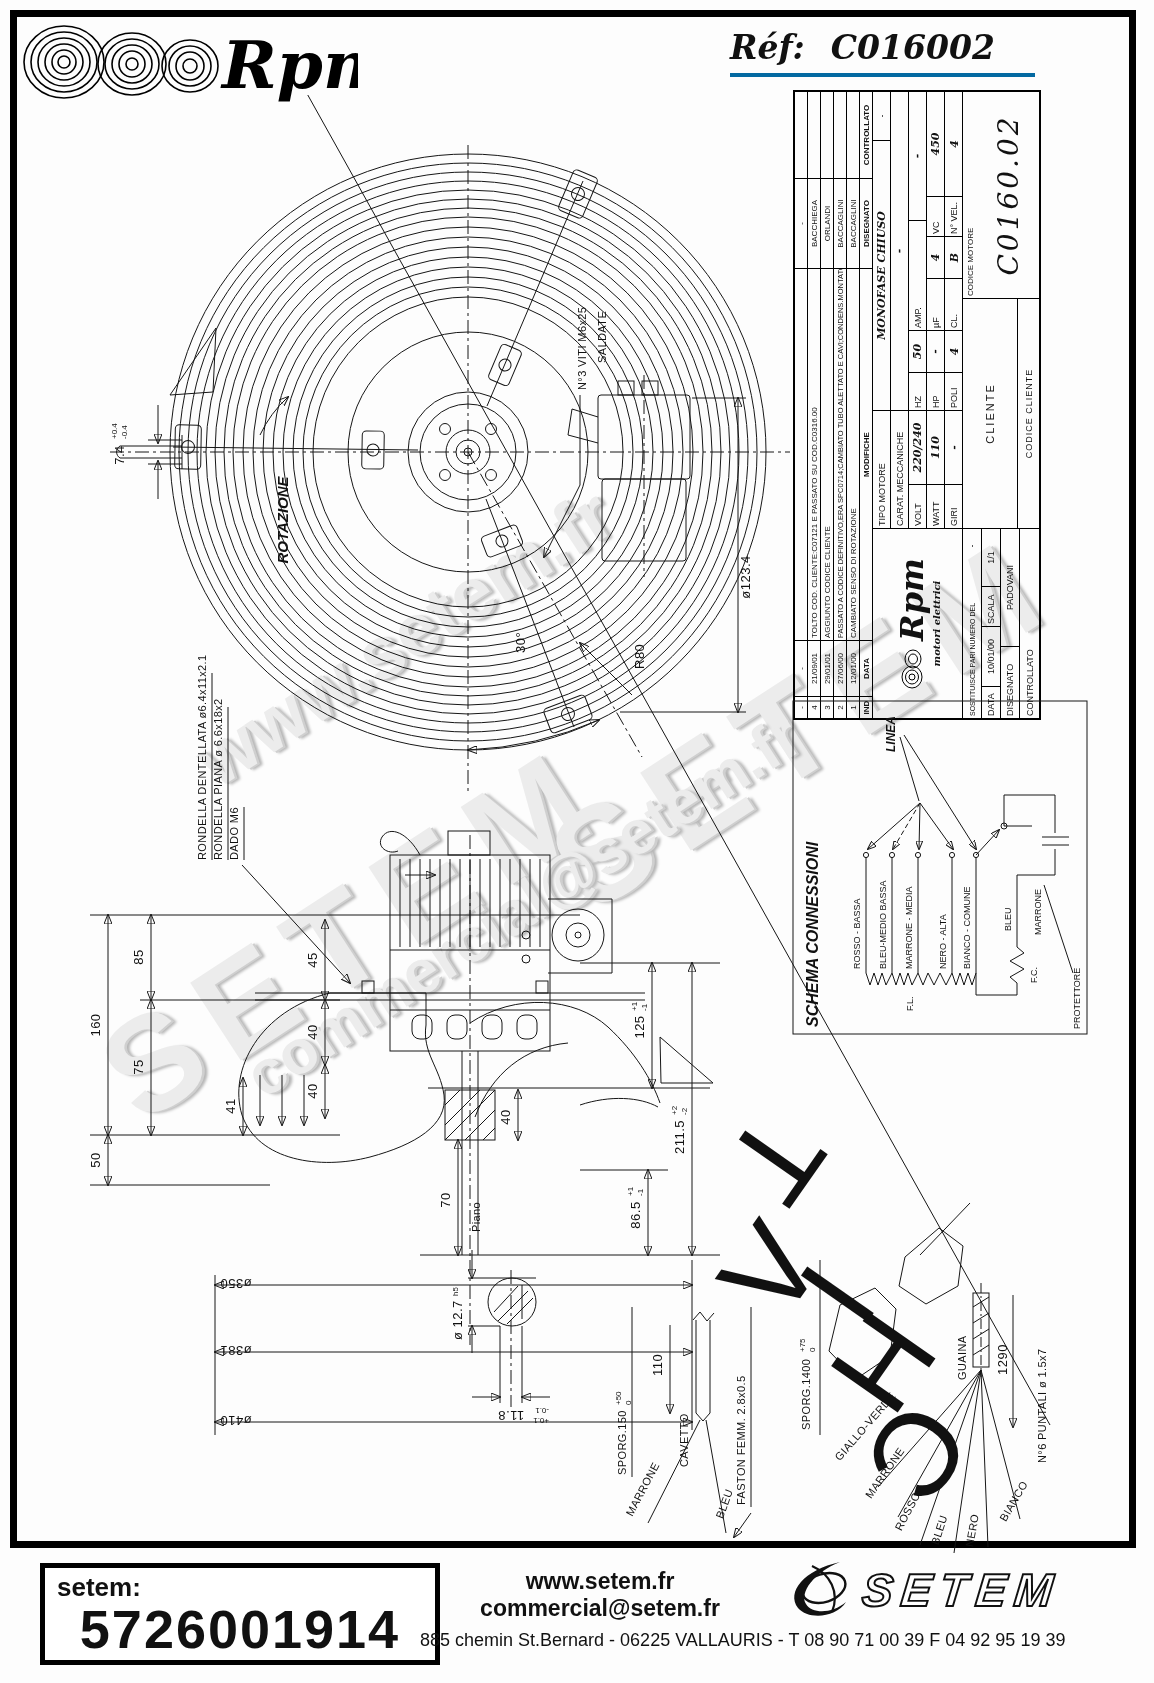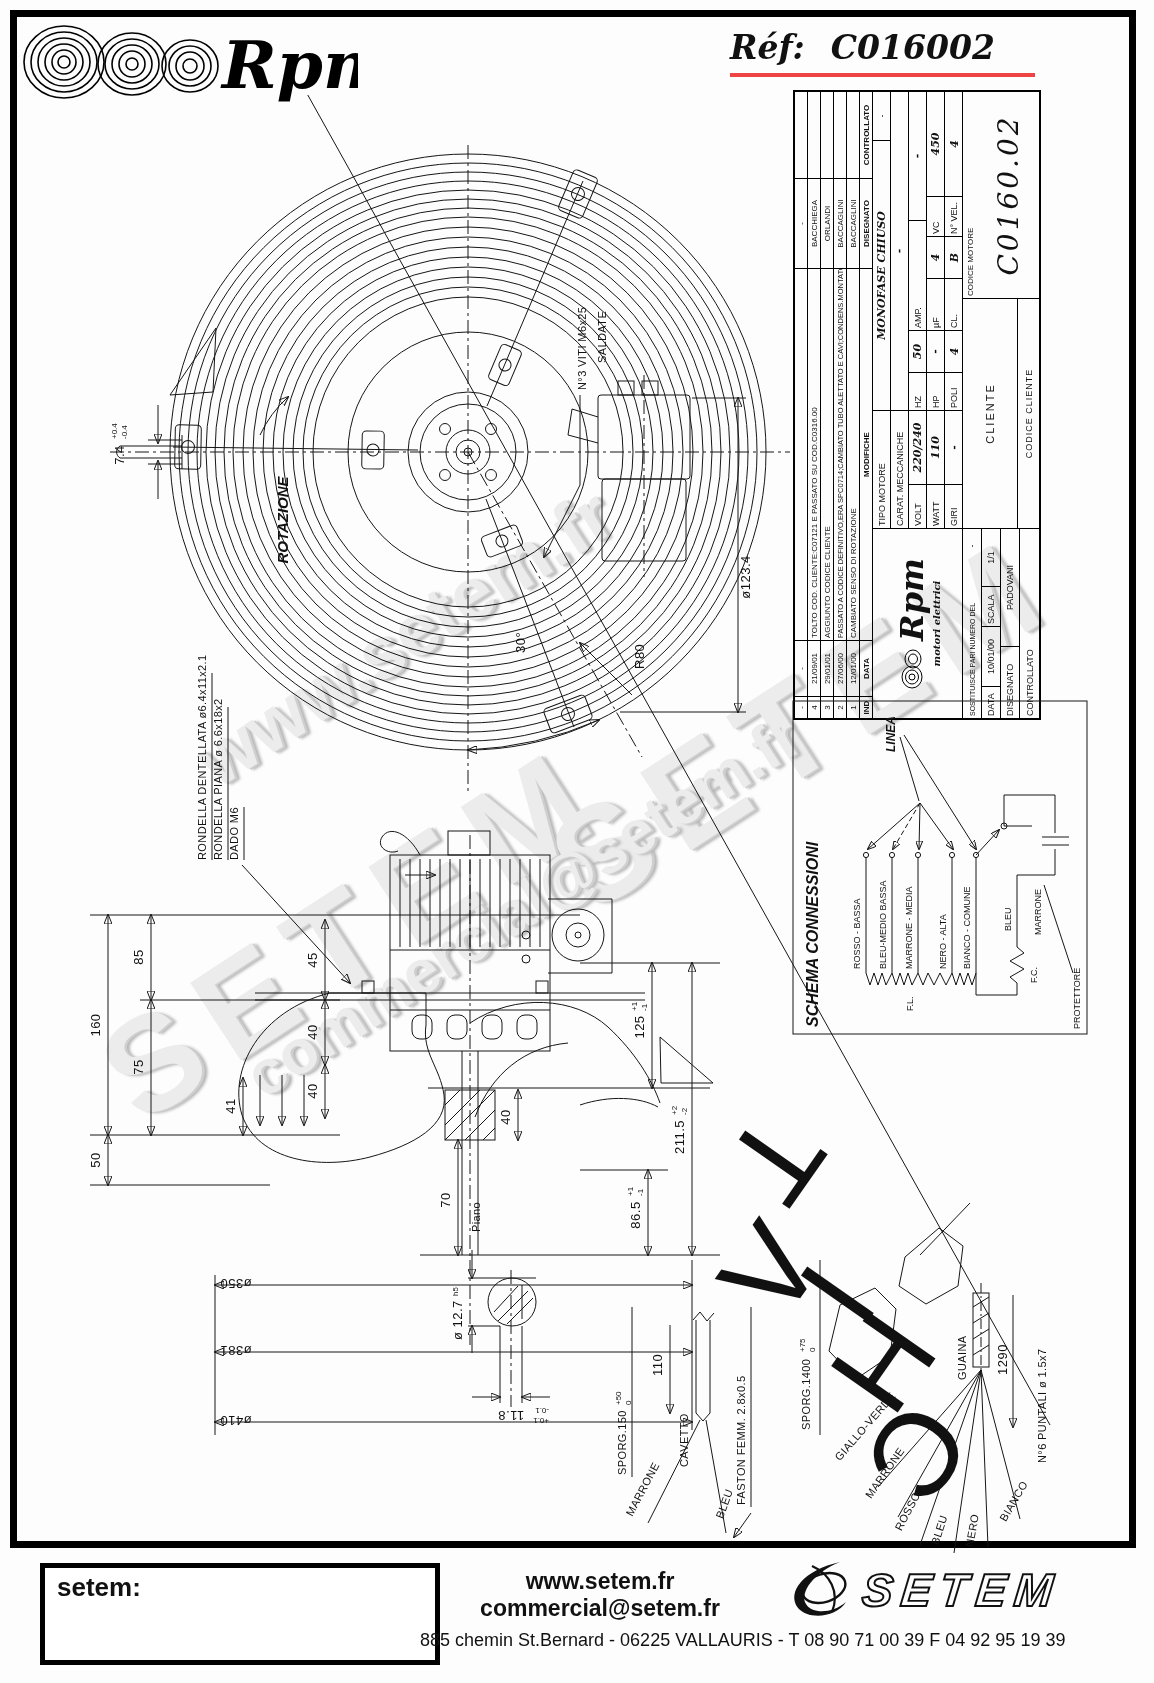--- a/index.html
+++ b/index.html
@@ -12,21 +12,21 @@
   .wm{position:absolute;z-index:1;font-weight:bold;color:#ececec;
       text-shadow:2px 2px 0 #cfcfcf,4px 4px 3px #b5b5b5;white-space:nowrap;}
   #wm1{left:165px;top:595px;font-size:74px;transform:rotate(-33deg);}
   #wm2{left:70px;top:855px;font-size:135px;letter-spacing:20px;transform:rotate(-33deg);}
   #wm3{left:520px;top:645px;font-size:135px;letter-spacing:20px;transform:rotate(-33deg);}
   #wm4{left:200px;top:870px;font-size:62px;transform:rotate(-33deg);}
   
   #logo-svg{position:absolute;left:18px;top:12px;z-index:2;}
   #ref-box{position:absolute;left:730px;top:28px;width:305px;z-index:2;
            font-family:"DejaVu Serif","Liberation Serif",serif;font-style:italic;font-weight:bold;
-           font-size:33px;border-bottom:4px solid #ef4444;padding-bottom:6px;display:flex;gap:26px;}
+           font-size:33px;border-bottom:4px solid #0369a1;padding-bottom:6px;display:flex;gap:26px;}
   
   #main-svg{position:absolute;left:20px;top:95px;z-index:2;}
   #main-svg line,#main-svg path,#main-svg circle,#main-svg rect,#main-svg polygon,#main-svg polyline
     {stroke:#161616;fill:none;stroke-width:1;}
   #main-svg text{font-family:"Liberation Sans",sans-serif;fill:#111;stroke:none;}
   .dt{font-size:13px;letter-spacing:.5px;}
   .ds{font-size:8px;}
   .lbl{font-size:11px;letter-spacing:.4px;}
   .big-letter{font-family:"DejaVu Sans",sans-serif;font-size:118px;fill:none;stroke:#222;stroke-width:2px;}
   .ital{font-family:"DejaVu Serif",serif;font-style:italic;font-weight:bold;}
@@ -744,20 +744,21 @@
       <line x1="198" y1="250" x2="198" y2="277" stroke-width="2"></line>
       <line x1="202" y1="263" x2="240" y2="263"></line>
       <path d="M240,263 L240,212 209,212"></path>
       <text x="104" y="219" font-size="9">BLEU</text>
       <text x="100" y="249" font-size="9">MARRONE</text>
     </svg>
   </div>
 
   <div id="code-box">
     <div id="code-label">setem:</div>
+    <div id="code-value">5726001914</div>
   </div>
   <div id="foot-center">
     <div id="foot-site">www.setem.fr</div>
     <div id="foot-mail">commercial@setem.fr</div>
   </div>
   <div id="foot-address">885 chemin St.Bernard  -  06225 VALLAURIS  -  T 08 90 71 00 39   F 04 92 95 19 39</div>
   <svg id="setem-logo" width="360" height="70" viewBox="0 0 360 70">
     <g>
       <path d="M58,6 C22,14 4,36 16,52 C26,64 54,62 64,46 C50,58 30,58 24,48 C17,37 32,16 58,6 Z" fill="#111" stroke="none"></path>
       <ellipse cx="42" cy="32" rx="22" ry="14" transform="rotate(-18 42 32)" fill="none" stroke="#111" stroke-width="2.4"></ellipse>

